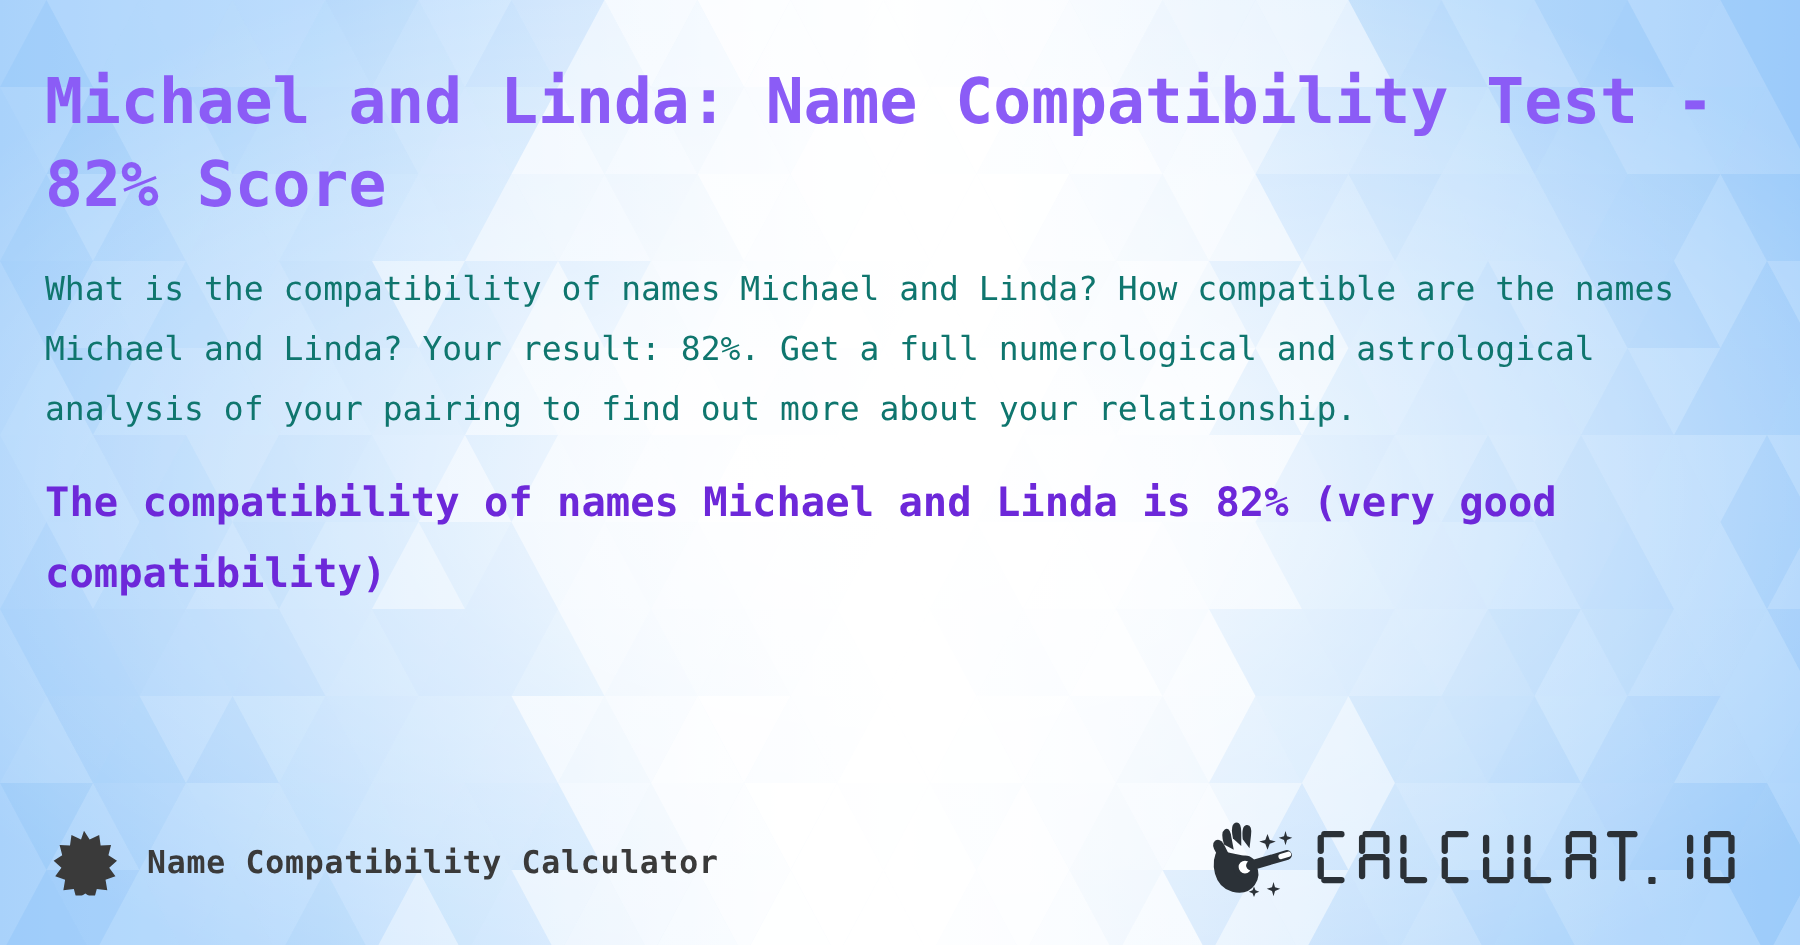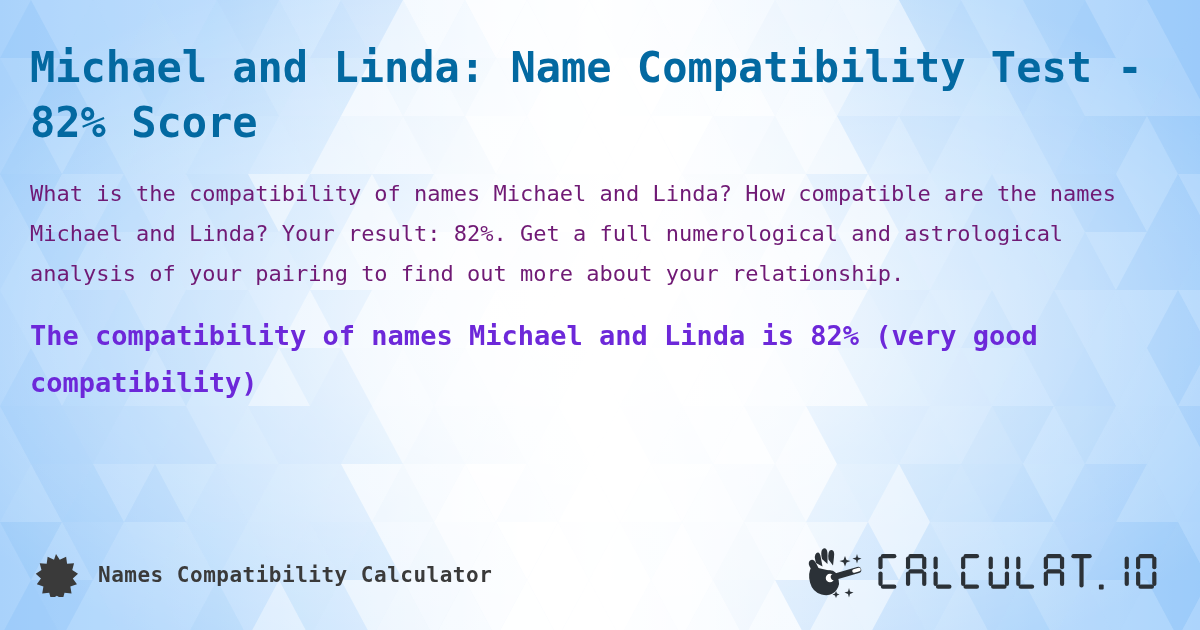--- a/index.html
+++ b/index.html
@@ -39,32 +39,32 @@
     height: 630px;
     box-sizing: border-box;
     padding: 40px 30px 0 30px;
   }
 
   #title {
     font-family: "DejaVu Sans Mono", monospace;
     font-weight: bold;
     font-size: 42px;
     line-height: 55px;
-    color: #0369a1;
+    color: #8b5cf6;
     letter-spacing: 0px;
     margin: 0;
     max-width: 1140px;
   }
 
   #lede {
     font-family: "DejaVu Sans Mono", monospace;
     font-weight: normal;
     font-size: 22px;
     line-height: 40px;
-    color: #701a75;
+    color: #0f766e;
     margin: 24px 0 0 0;
     max-width: 1140px;
   }
 
   #result {
     font-family: "DejaVu Sans Mono", monospace;
     font-weight: bold;
     font-size: 27px;
     line-height: 47px;
     color: #6d28d9;
@@ -646,21 +646,21 @@
   </div>
 
   <div id="footer">
 
     <div id="brand">
       <span>
         <svg class="starburst" width="44" height="44" viewBox="0 0 100 100" aria-hidden="true">
           <polygon fill="#3a3a3a" points="50,2 58.5,15.2 73,8.4 75.2,24.3 91,23.4 87,38.9 100,47.3 88.2,58 97.6,70.8 82.6,76.2 85.3,92 69.4,90.3 65.2,105.7 52,97 38.8,105.7 34.6,90.3 18.7,92 21.4,76.2 6.4,70.8 15.8,58 4,47.3 17,38.9 13,23.4 28.8,24.3 31,8.4 45.5,15.2"></polygon>
         </svg>
       </span>
-      <span id="brand-label">Names Compatibility Calculator</span>
+      <span id="brand-label">Name Compatibility Calculator</span>
     </div>
 
     <div id="logo">
       <span>
         <svg class="wand" width="62" height="54" viewBox="0 0 124 108" aria-hidden="true">
 
           <g fill="#2b3137">
             <path d="M20 30 q-5 -16 1 -20 q7 -4 9 11 l3 16 z"></path>
             <path d="M32 22 q-4 -18 3 -21 q8 -3 8 13 l0 18 z"></path>
             <path d="M45 23 q-2 -18 5 -19 q8 -1 6 14 l-2 17 z"></path>

